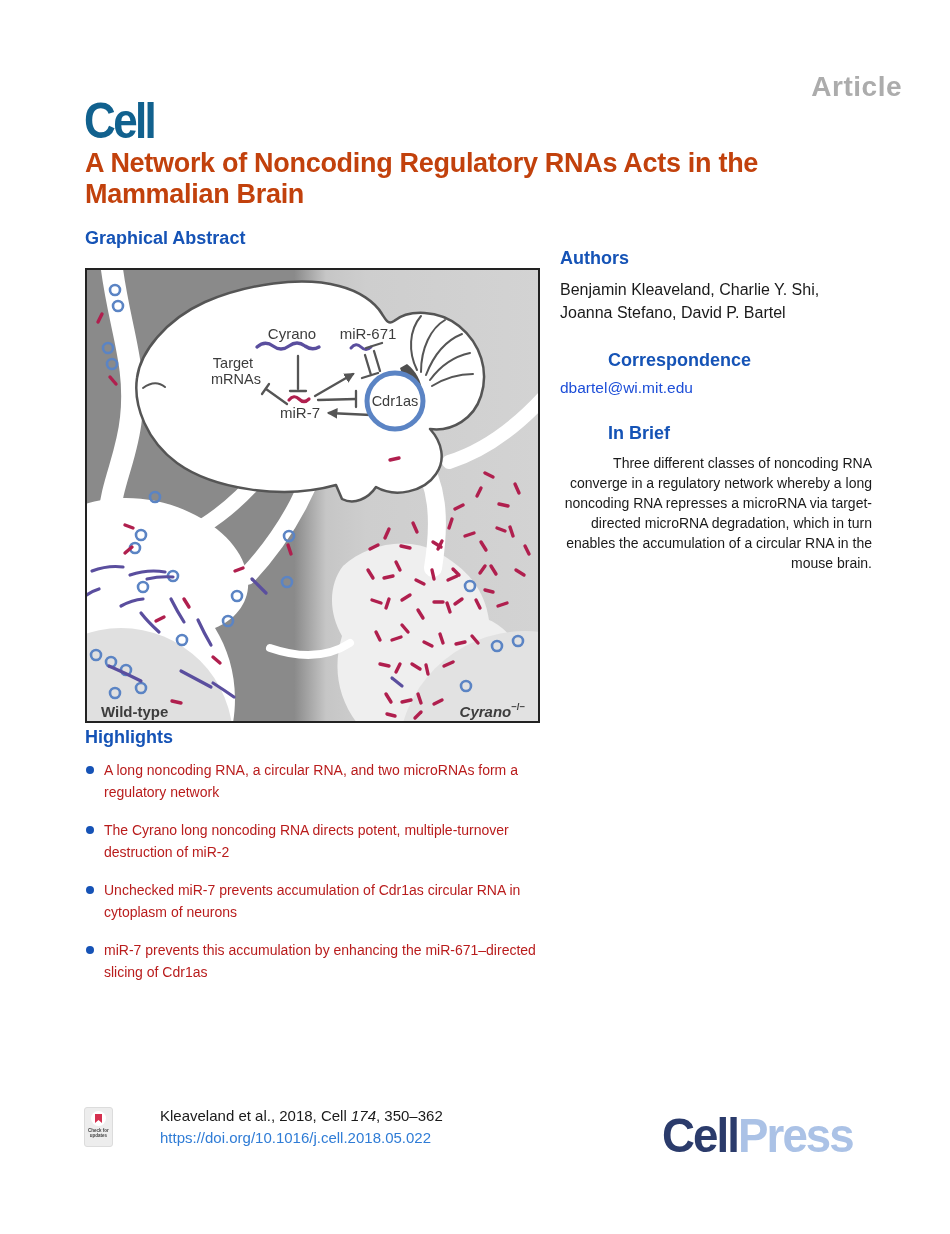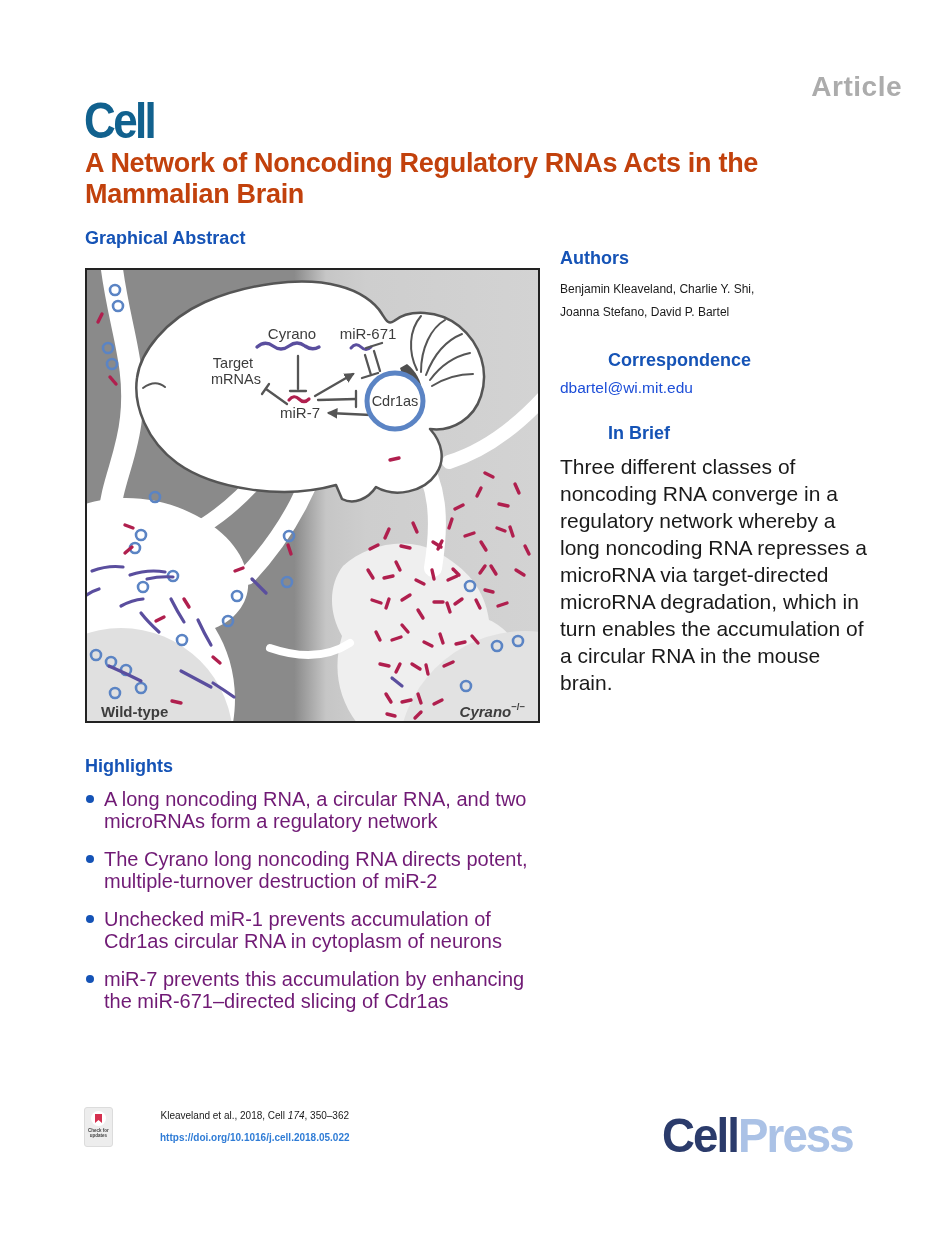--- a/index.html
+++ b/index.html
@@ -12,44 +12,44 @@
              color:#11618e;letter-spacing:-3px;transform:scaleX(.88);transform-origin:left top;}
   .paper-title{position:absolute;top:148px;left:85px;width:800px;font-size:27px;line-height:31px;
                font-weight:bold;color:#c2410c;letter-spacing:-.3px;}
 
   .section-heading{font-size:18px;font-weight:bold;color:#1553b6;}
   .ga-heading{position:absolute;top:228px;left:85px;}
   .ga-figure{position:absolute;top:268px;left:85px;width:455px;height:455px;}
   .ga-figure text{font-family:"Liberation Sans",sans-serif;fill:#3d3d3d;}
 
   .right-col{position:absolute;left:560px;top:248px;width:325px;}
-  .authors-names{font-size:12px;line-height:23px;color:#1a1a1a;margin-top:9px;}
+  .authors-names{font-size:16px;line-height:23px;color:#1a1a1a;margin-top:9px;}
   .block-gap{margin-top:26px;margin-left:48px;}
   .email{font-size:15.5px;color:#1d4ed8;margin-top:8px;}
-  .inbrief-text{font-size:21px;line-height:27px;color:#1a1a1a;margin-top:9px;width:312px;}
-
-  .highlights{position:absolute;left:85px;top:756px;width:470px;}
+  .inbrief-text{font-size:14px;line-height:20px;color:#1a1a1a;margin-top:9px;width:312px;text-align:right;}
+
+  .highlights{position:absolute;left:85px;top:727px;width:470px;}
   .highlights ul{list-style:none;margin:11px 0 0;padding:0;}
-  .highlights li{position:relative;padding-left:19px;font-size:20px;line-height:22px;
-                 color:#701a75;margin-bottom:16px;}
+  .highlights li{position:relative;padding-left:19px;font-size:14px;line-height:22px;
+                 color:#b91c1c;margin-bottom:16px;}
   .highlights li::before{content:"";position:absolute;left:1px;top:7px;width:8px;height:8px;
                  border-radius:50%;background:#1553b6;}
 
   .footer-badge{position:absolute;left:84px;top:1107px;width:29px;height:40px;background:#ededed;
                 border:1px solid #dcdcdc;border-radius:3px;display:flex;flex-direction:column;
                 align-items:center;padding-top:3px;box-sizing:border-box;cursor:pointer;}
   .badge-circle{width:15px;height:15px;border-radius:50%;background:#fff;display:flex;
                 align-items:center;justify-content:center;}
   .badge-bookmark{width:7px;height:9px;background:#d5304f;
                 clip-path:polygon(0 0,100% 0,100% 100%,50% 68%,0 100%);}
   .badge-text{font-size:4.5px;line-height:5px;color:#444;text-align:center;margin-top:2px;font-weight:bold;}
 
-  .citation{position:absolute;left:160px;top:1105px;font-size:10px;line-height:22px;color:#1a1a1a;text-align:center;}
+  .citation{position:absolute;left:160px;top:1105px;font-size:15px;line-height:22px;color:#1a1a1a;}
   .citation .vol{font-style:italic;}
-  .citation .doi{color:#2f7cd6;cursor:pointer;font-weight:bold;}
+  .citation .doi{color:#2f7cd6;cursor:pointer;}
 
   .cellpress-logo{position:absolute;left:662px;top:1108px;font-size:48px;font-weight:bold;
                   letter-spacing:-2px;transform:scaleX(.95);transform-origin:left top;}
   .cp-cell{color:#2b3b6b;}
   .cp-press{color:#abc2e6;}
 </style>
 </head>
 <body>
 
 <div class="page">
@@ -270,21 +270,21 @@
 
     <div class="section-heading block-gap">In Brief</div>
     <div class="inbrief-text">Three different classes of noncoding RNA converge in a regulatory network whereby a long noncoding RNA represses a microRNA via target-directed microRNA degradation, which in turn enables the accumulation of a circular RNA in the mouse brain.</div>
   </div>
 
   <div class="highlights">
     <div class="section-heading">Highlights</div>
     <ul>
       <li>A long noncoding RNA, a circular RNA, and two microRNAs form a regulatory network</li>
       <li>The Cyrano long noncoding RNA directs potent, multiple-turnover destruction of miR-2</li>
-      <li>Unchecked miR-1 prevents accumulation of Cdr1as circular RNA in cytoplasm of neurons</li>
+      <li>Unchecked miR-7 prevents accumulation of Cdr1as circular RNA in cytoplasm of neurons</li>
       <li>miR-7 prevents this accumulation by enhancing the miR-671–directed slicing of Cdr1as</li>
     </ul>
   </div>
 
   <div class="footer-badge">
     <div class="badge-circle">
       <div class="badge-bookmark"></div>
     </div>
     <div class="badge-text">
       <span>Check for</span><br>

